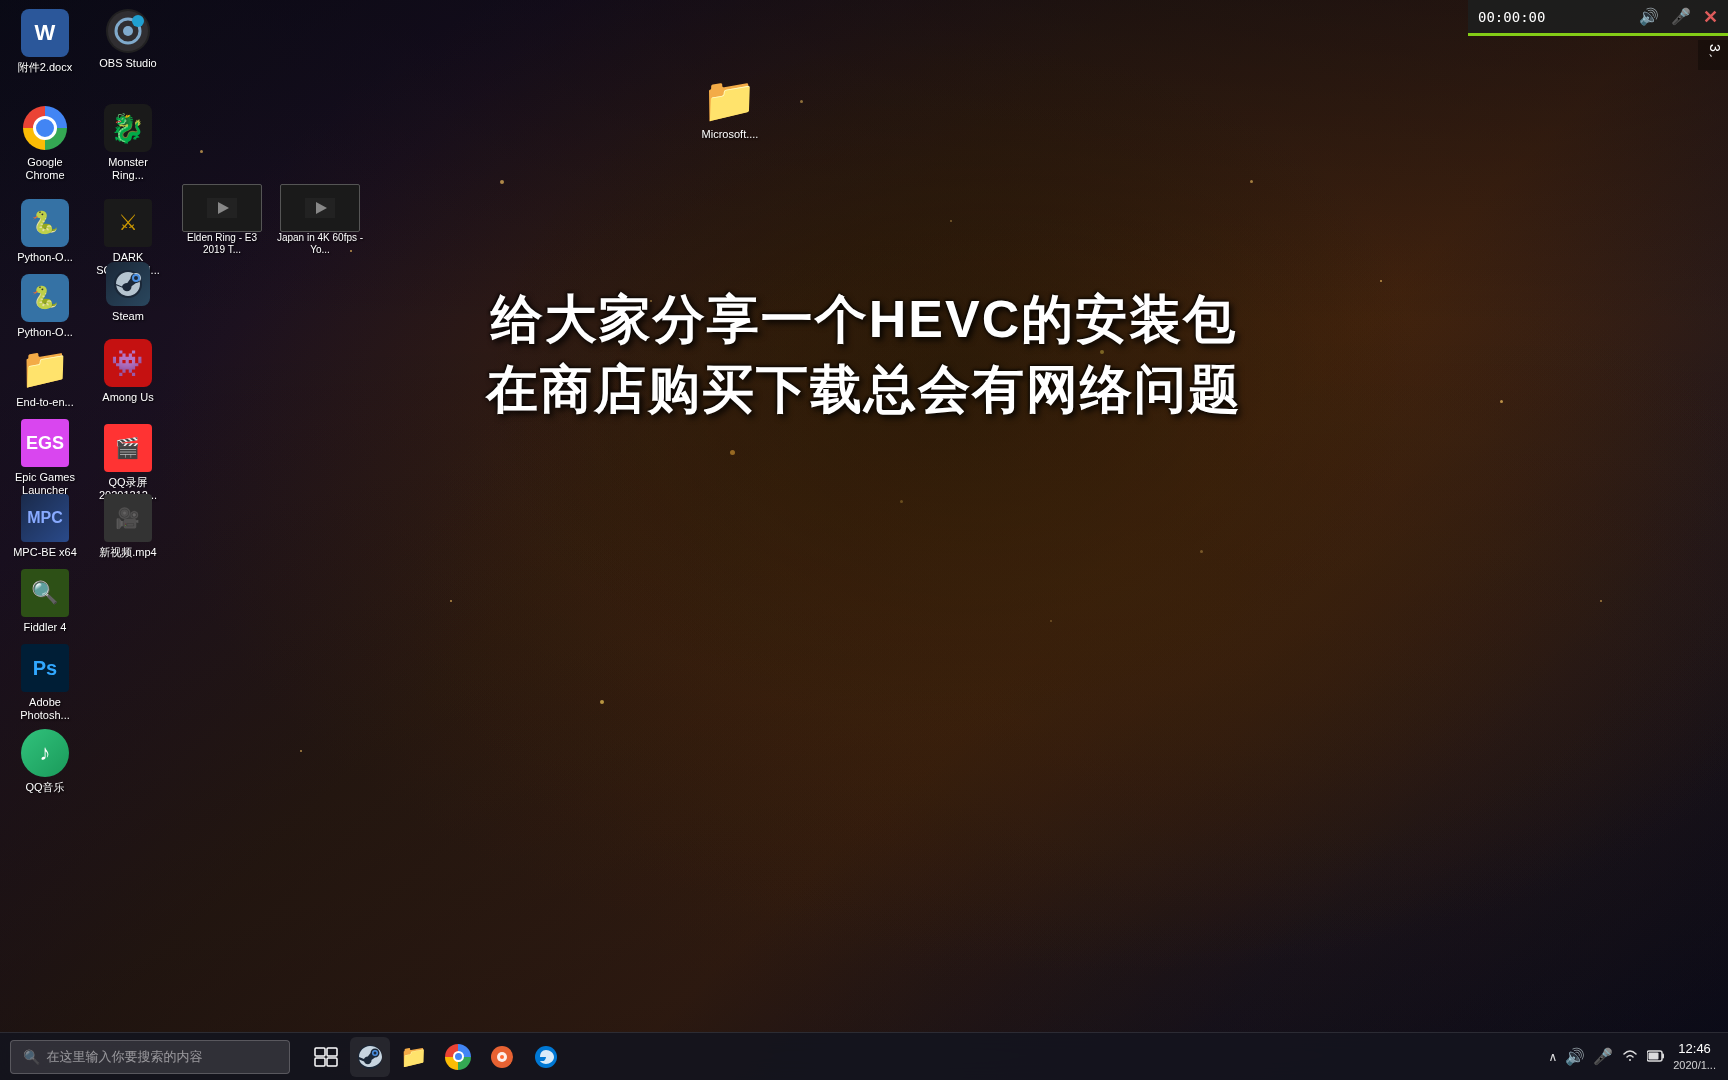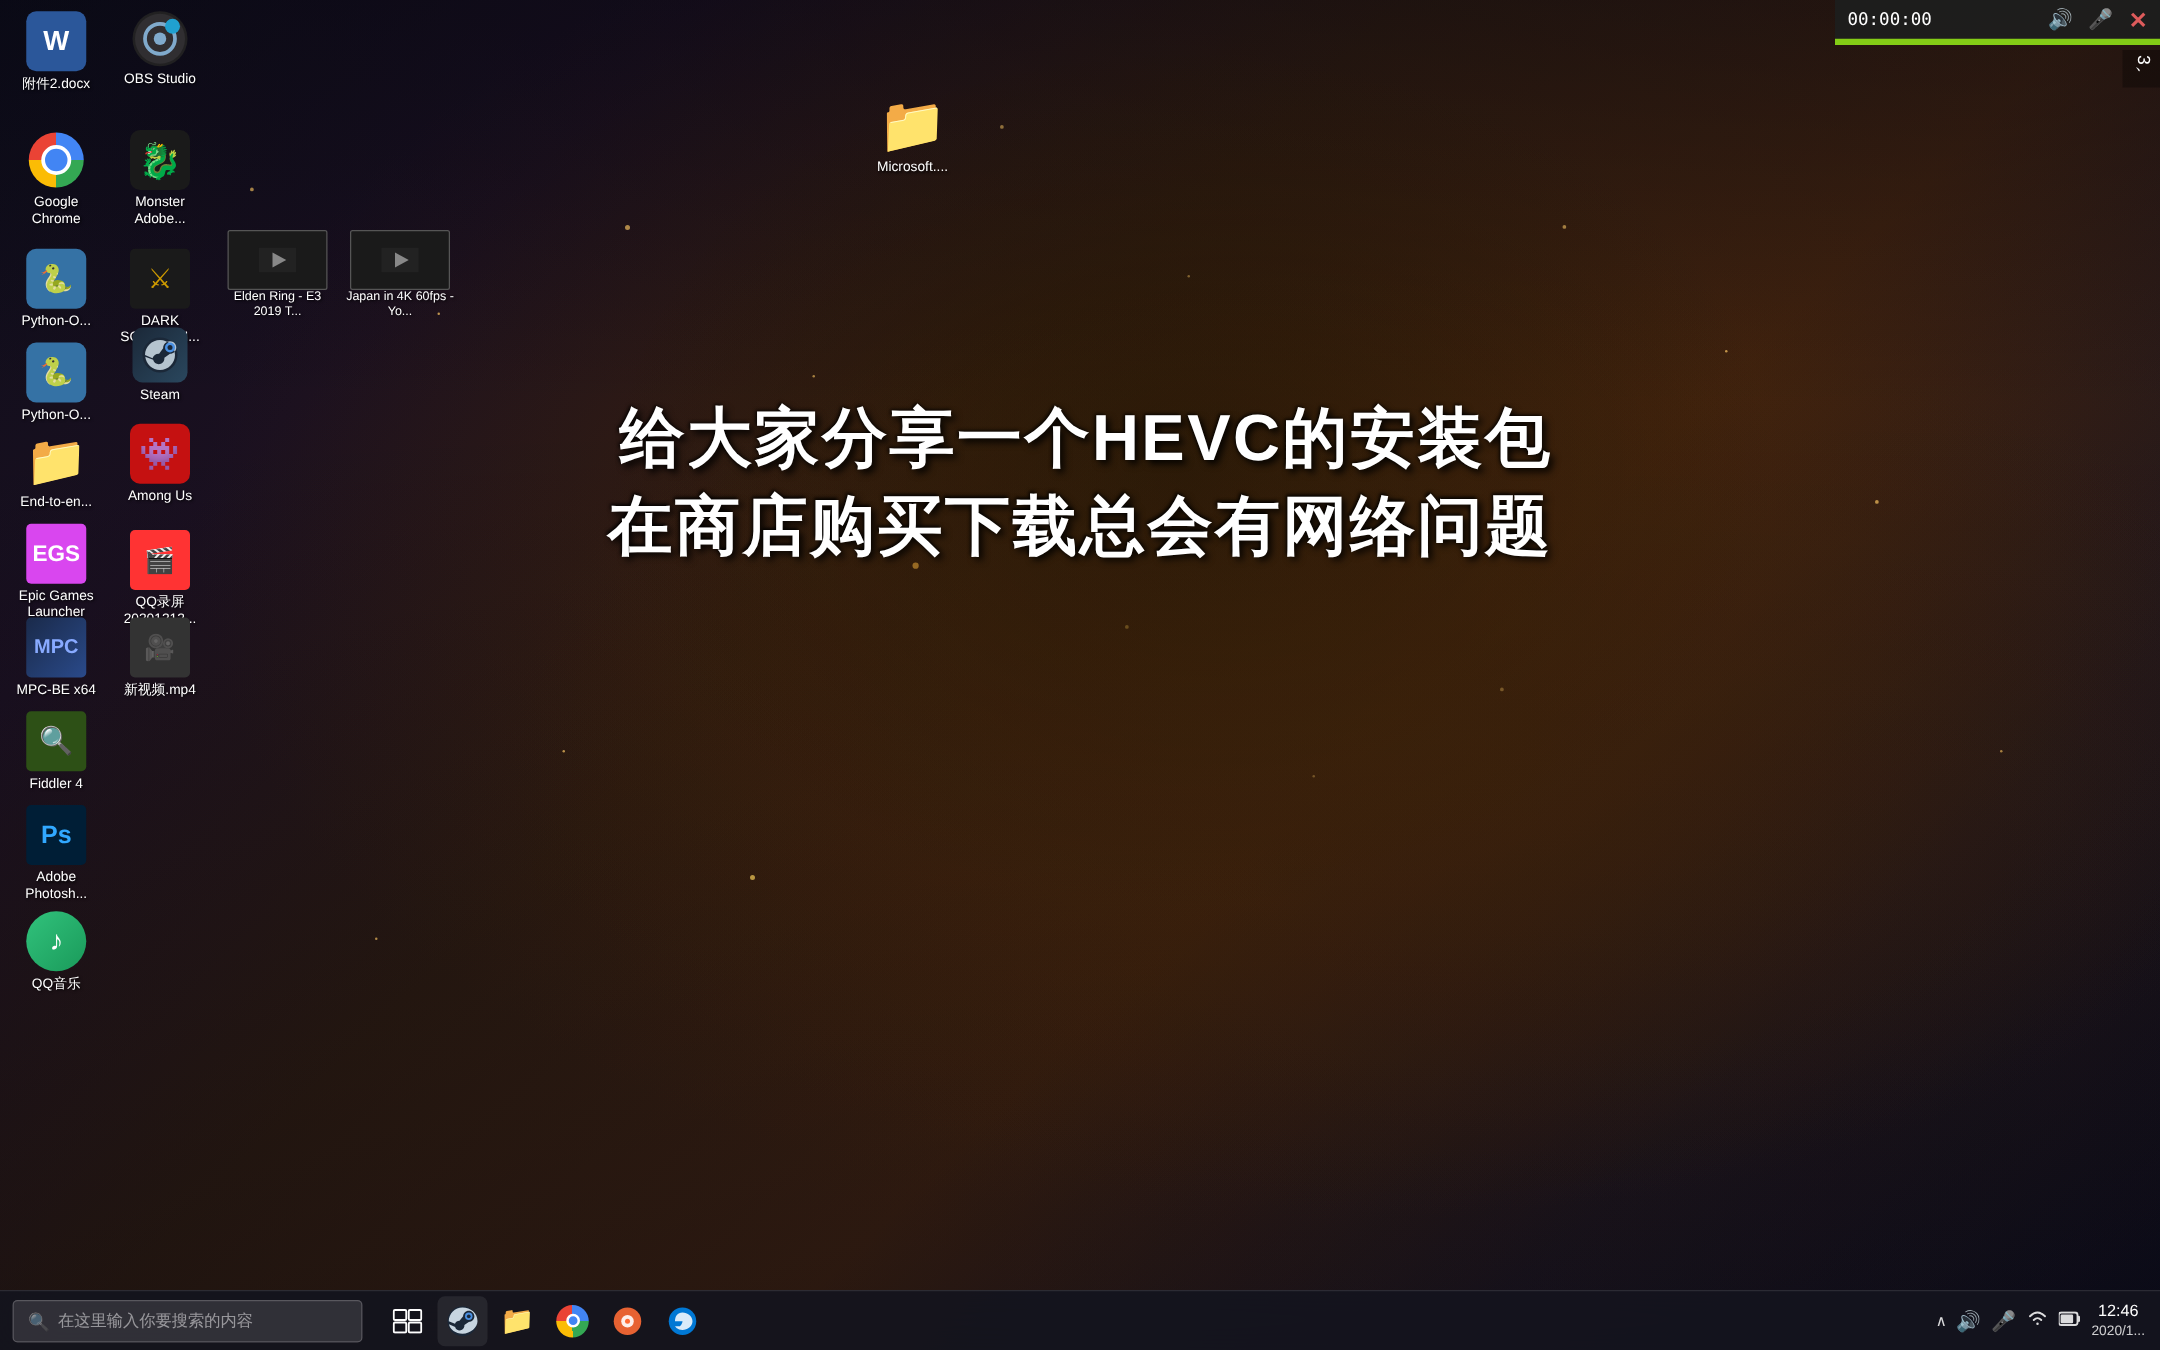--- a/index.html
+++ b/index.html
@@ -81,25 +81,25 @@
       word-break: break-word;
     }
 
     
     .icon-word { background: #2b579a; color: white; font-weight: bold; font-size: 22px; }
     .icon-python { background: #3572A5; border-radius: 8px; color: white; font-size: 22px; }
 
     
     #main-text {
       position: absolute;
-      top: 316px;
+      top: 284px;
       left: 50%;
       transform: translateX(-50%);
       z-index: 2;
-      text-align: right;
+      text-align: center;
       pointer-events: none;
     }
 
     .main-text-line {
       font-size: 52px;
       font-weight: 900;
       color: white;
       text-shadow: 3px 3px 6px rgba(0,0,0,0.9), -1px -1px 3px rgba(0,0,0,0.9);
       line-height: 1.35;
       letter-spacing: 2px;
@@ -112,21 +112,21 @@
       top: 0;
       right: 0;
       width: 260px;
       height: 36px;
       background: rgba(30,30,30,0.95);
       z-index: 10;
       display: flex;
       align-items: center;
       justify-content: space-between;
       padding: 0 10px;
-      border-bottom: 5px solid #84cc16;
+      border-bottom: 3px solid #84cc16;
     }
 
     .player-time {
       color: white;
       font-size: 14px;
       font-family: monospace;
     }
 
     .player-controls {
       display: flex;
@@ -358,21 +358,21 @@
 
   <div class="desktop-icon" style="left:5px;top:100px;">
     <div class="icon-img">
       <div class="chrome-circle"></div>
     </div>
     <span class="icon-label">Google Chrome</span>
   </div>
 
   <div class="desktop-icon" style="left:88px;top:100px;">
     <div class="icon-img" style="background:#1a1a1a;border-radius:8px;font-size:28px;color:#cc8800;">🐉</div>
-    <span class="icon-label">Monster Adobe...</span>
+    <span class="icon-label">Monster Ring...</span>
   </div>
 
   <div class="desktop-icon" style="left:5px;top:195px;">
     <div class="icon-img icon-python">🐍</div>
     <span class="icon-label">Python-O...</span>
   </div>
 
   <div class="desktop-icon" style="left:88px;top:195px;">
     <div class="icon-img" style="background:#1a1a1a;border-radius:4px;color:#cc9900;font-size:22px;">⚔</div>
     <span class="icon-label">DARK SOULS™ I...</span>

